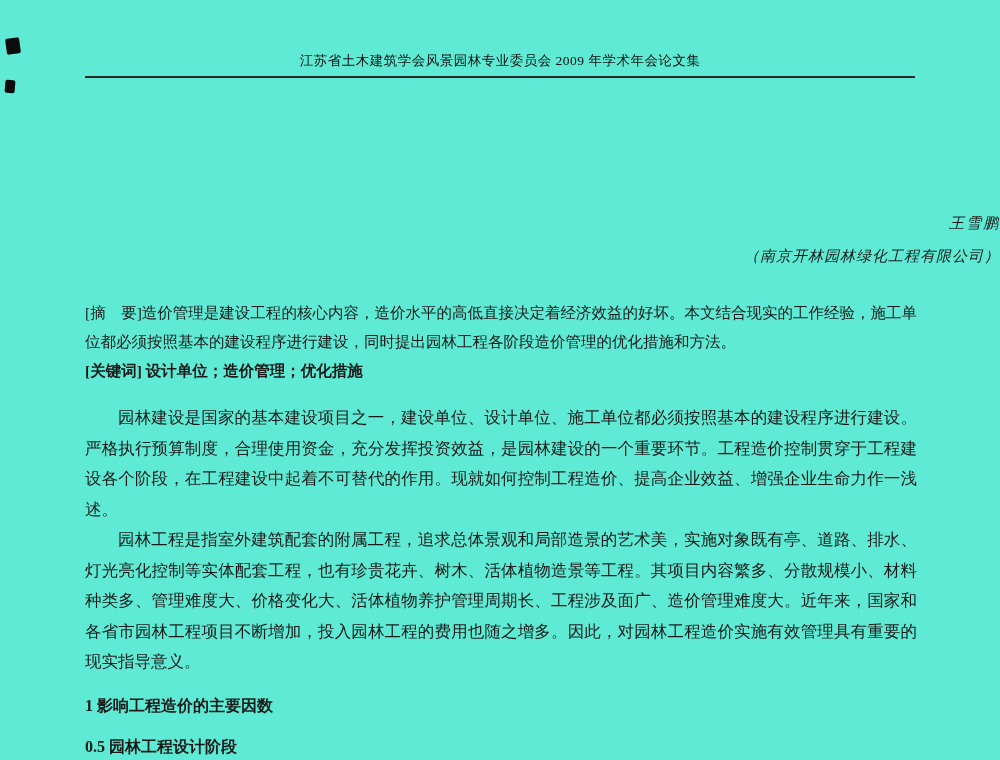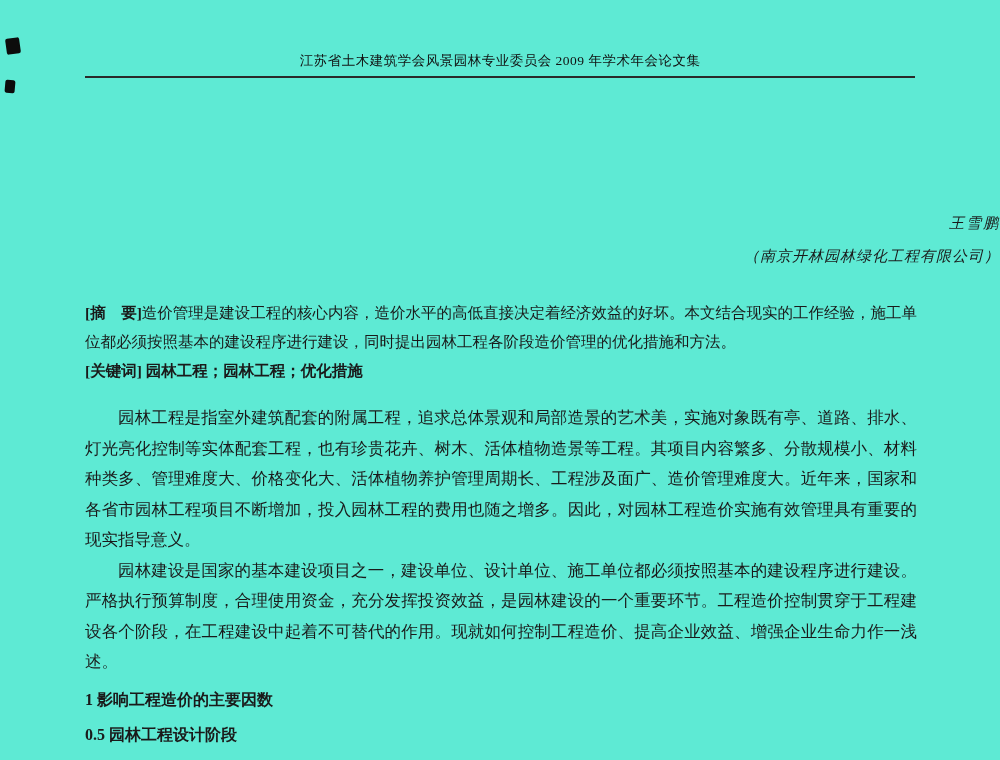--- a/index.html
+++ b/index.html
@@ -77,42 +77,42 @@
   .abstract-block {
     position: absolute;
     top: 298px;
     left: 85px;
     width: 832px;
     font-size: 15.5px;
     line-height: 29px;
     text-align: justify;
   }
   .abstract-block p { margin: 0; }
-  .abstract-block .label { font-weight: bold; }
+  .abstract-block .label { font-weight: normal; }
   .keywords-line { font-weight: bold; margin-top: 1px; }
   .body-block {
     position: absolute;
     top: 403px;
     left: 85px;
     width: 832px;
     font-size: 16.5px;
     line-height: 30.5px;
     text-align: justify;
   }
   .body-block p {
     margin: 0;
     text-indent: 2em;
   }
   .body-block .heading {
     font-weight: bold;
     text-indent: 0;
     text-align: left;
     font-size: 16px;
     line-height: 27px;
-    margin-top: 8px;
+    margin-top: 14px;
   }
 </style>
 </head>
 <body>
 
 <div class="page">
 
   <div class="artifact a1"></div>
   <div class="artifact a2"></div>
 
@@ -120,24 +120,24 @@
 
   <div class="header-rule"></div>
 
 
   <div class="author">王雪鹏</div>
 
   <div class="affiliation">（南京开林园林绿化工程有限公司）</div>
 
   <div class="abstract-block">
     <p><b class="label">[摘　要]</b><span>造价管理是建设工程的核心内容，造价水平的高低直接决定着经济效益的好坏。本文结合现实的工作经验，施工单位都必须按照基本的建设程序进行建设，同时提出园林工程各阶段造价管理的优化措施和方法。</span></p>
-    <p class="keywords-line"><span>[关键词]</span> <span>园林工程；园林工程；优化措施</span></p>
+    <p class="keywords-line"><span>[关键词]</span> <span>设计单位；造价管理；优化措施</span></p>
   </div>
 
   <div class="body-block">
+    <p>园林建设是国家的基本建设项目之一，建设单位、设计单位、施工单位都必须按照基本的建设程序进行建设。严格执行预算制度，合理使用资金，充分发挥投资效益，是园林建设的一个重要环节。工程造价控制贯穿于工程建设各个阶段，在工程建设中起着不可替代的作用。现就如何控制工程造价、提高企业效益、增强企业生命力作一浅述。</p>
     <p>园林工程是指室外建筑配套的附属工程，追求总体景观和局部造景的艺术美，实施对象既有亭、道路、排水、灯光亮化控制等实体配套工程，也有珍贵花卉、树木、活体植物造景等工程。其项目内容繁多、分散规模小、材料种类多、管理难度大、价格变化大、活体植物养护管理周期长、工程涉及面广、造价管理难度大。近年来，国家和各省市园林工程项目不断增加，投入园林工程的费用也随之增多。因此，对园林工程造价实施有效管理具有重要的现实指导意义。</p>
-    <p>园林建设是国家的基本建设项目之一，建设单位、设计单位、施工单位都必须按照基本的建设程序进行建设。严格执行预算制度，合理使用资金，充分发挥投资效益，是园林建设的一个重要环节。工程造价控制贯穿于工程建设各个阶段，在工程建设中起着不可替代的作用。现就如何控制工程造价、提高企业效益、增强企业生命力作一浅述。</p>
     <p class="heading">1 影响工程造价的主要因数</p>
     <p class="heading">0.5 园林工程设计阶段</p>
     <p class="heading">1.1.1 设计主体缺乏主动性</p>
   </div>
 
 </div>
 
 </body></html>

